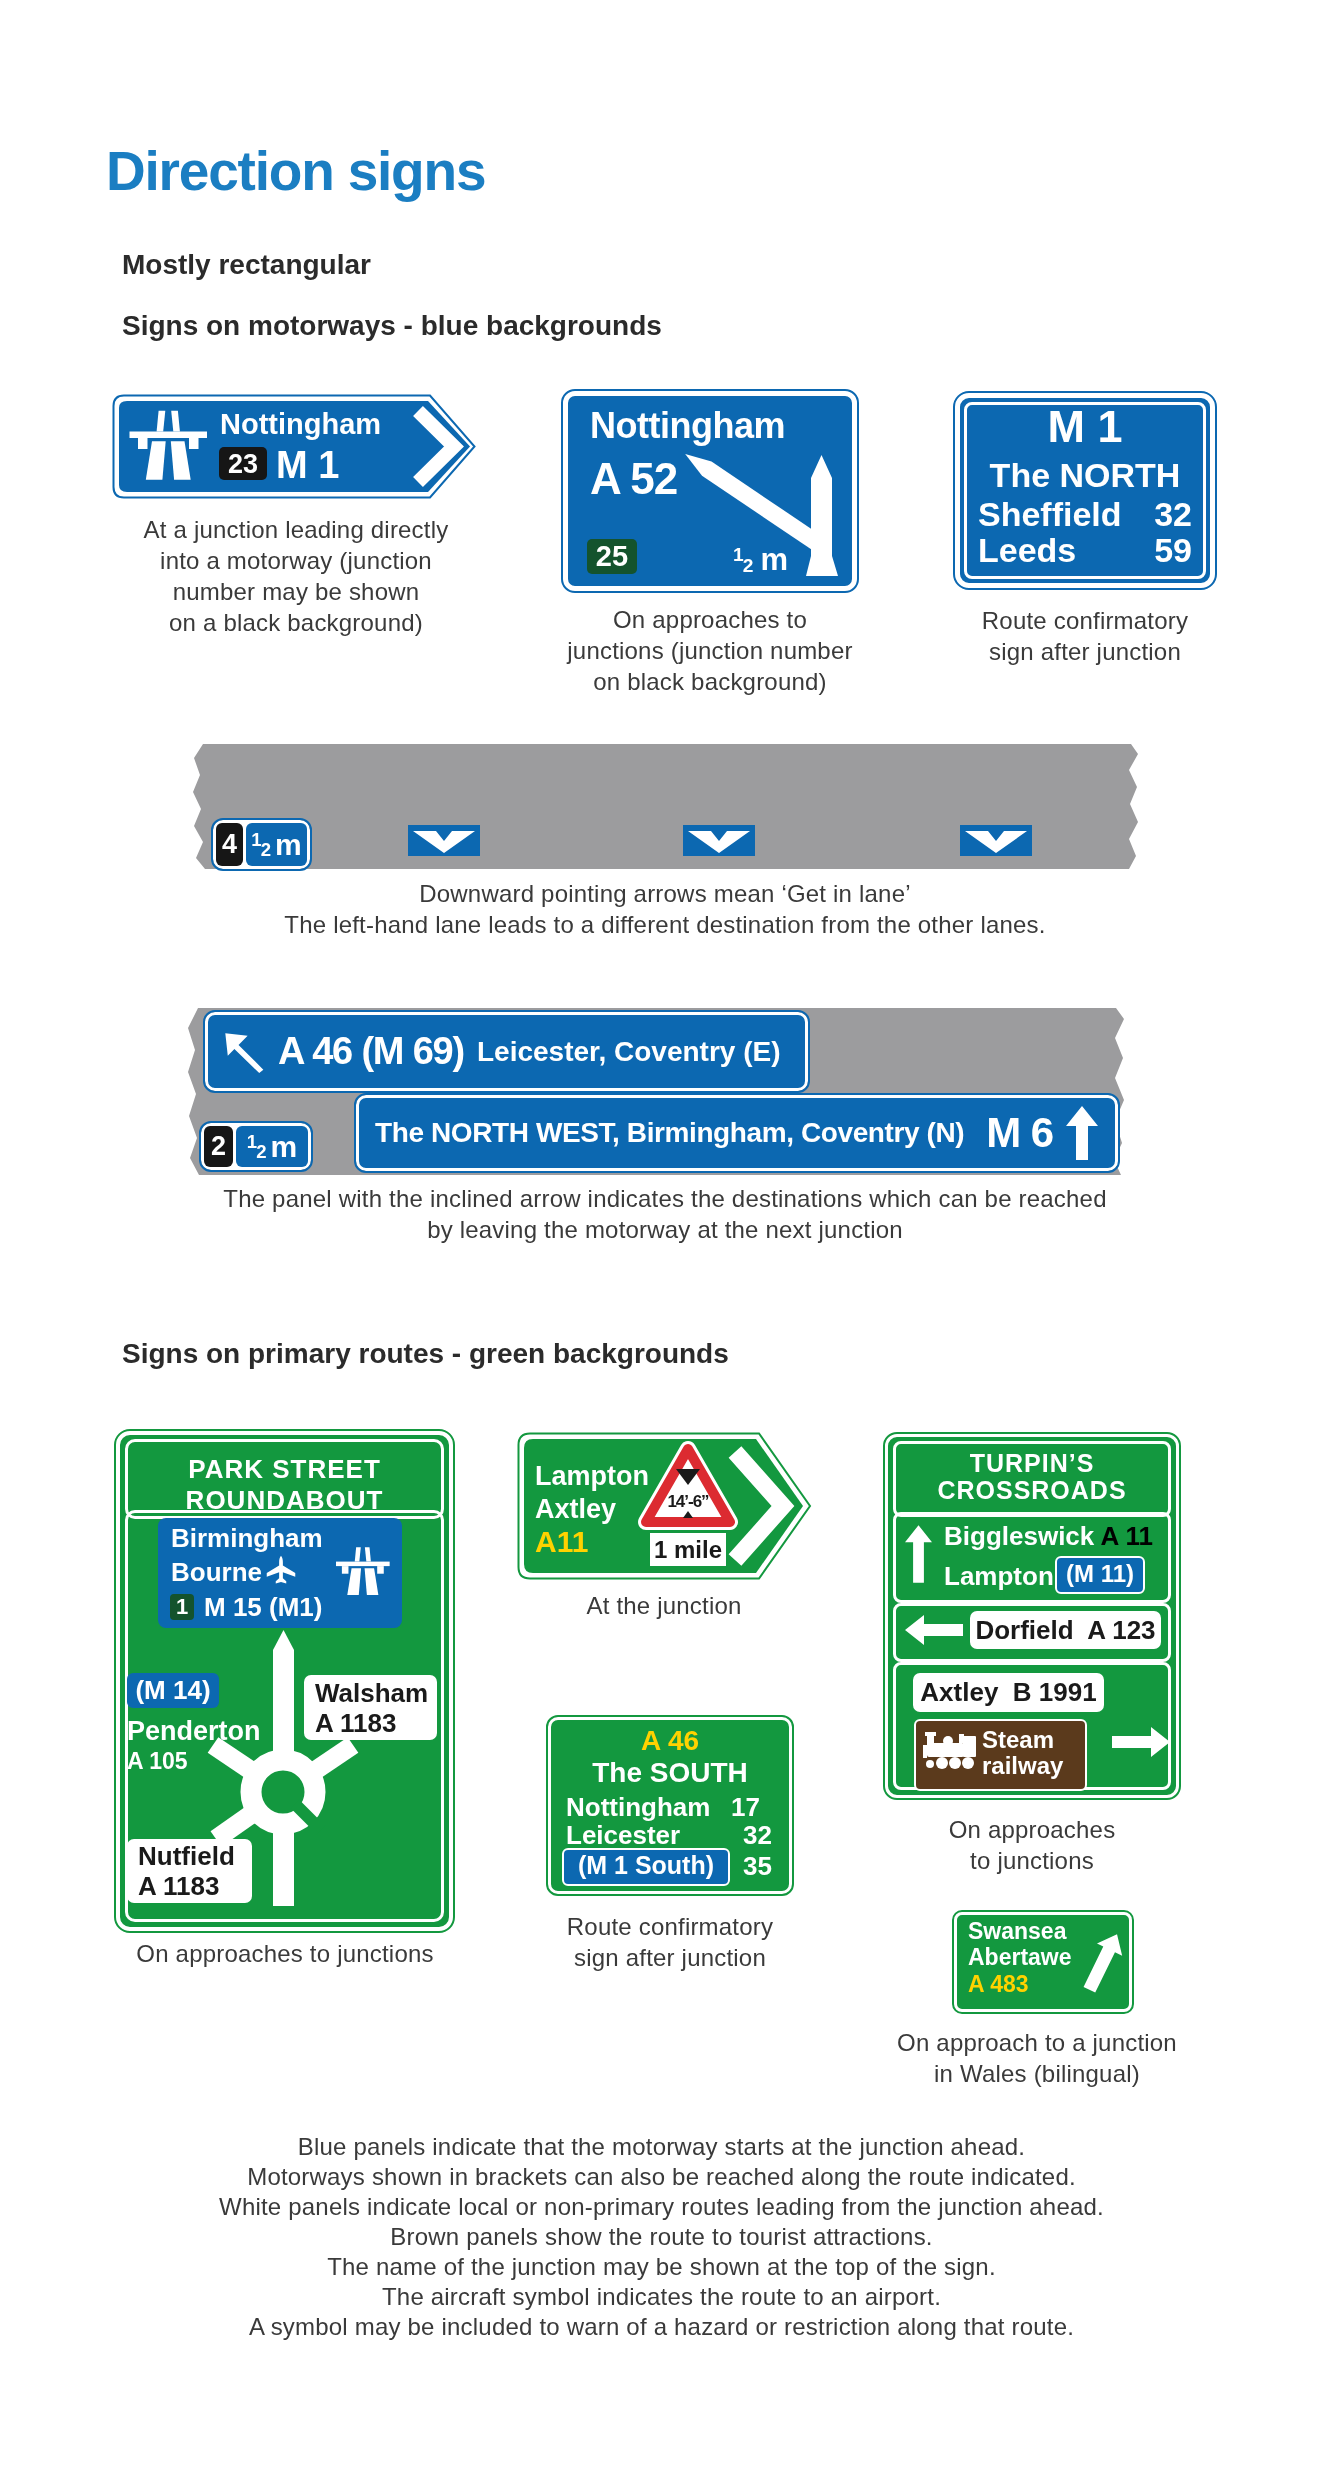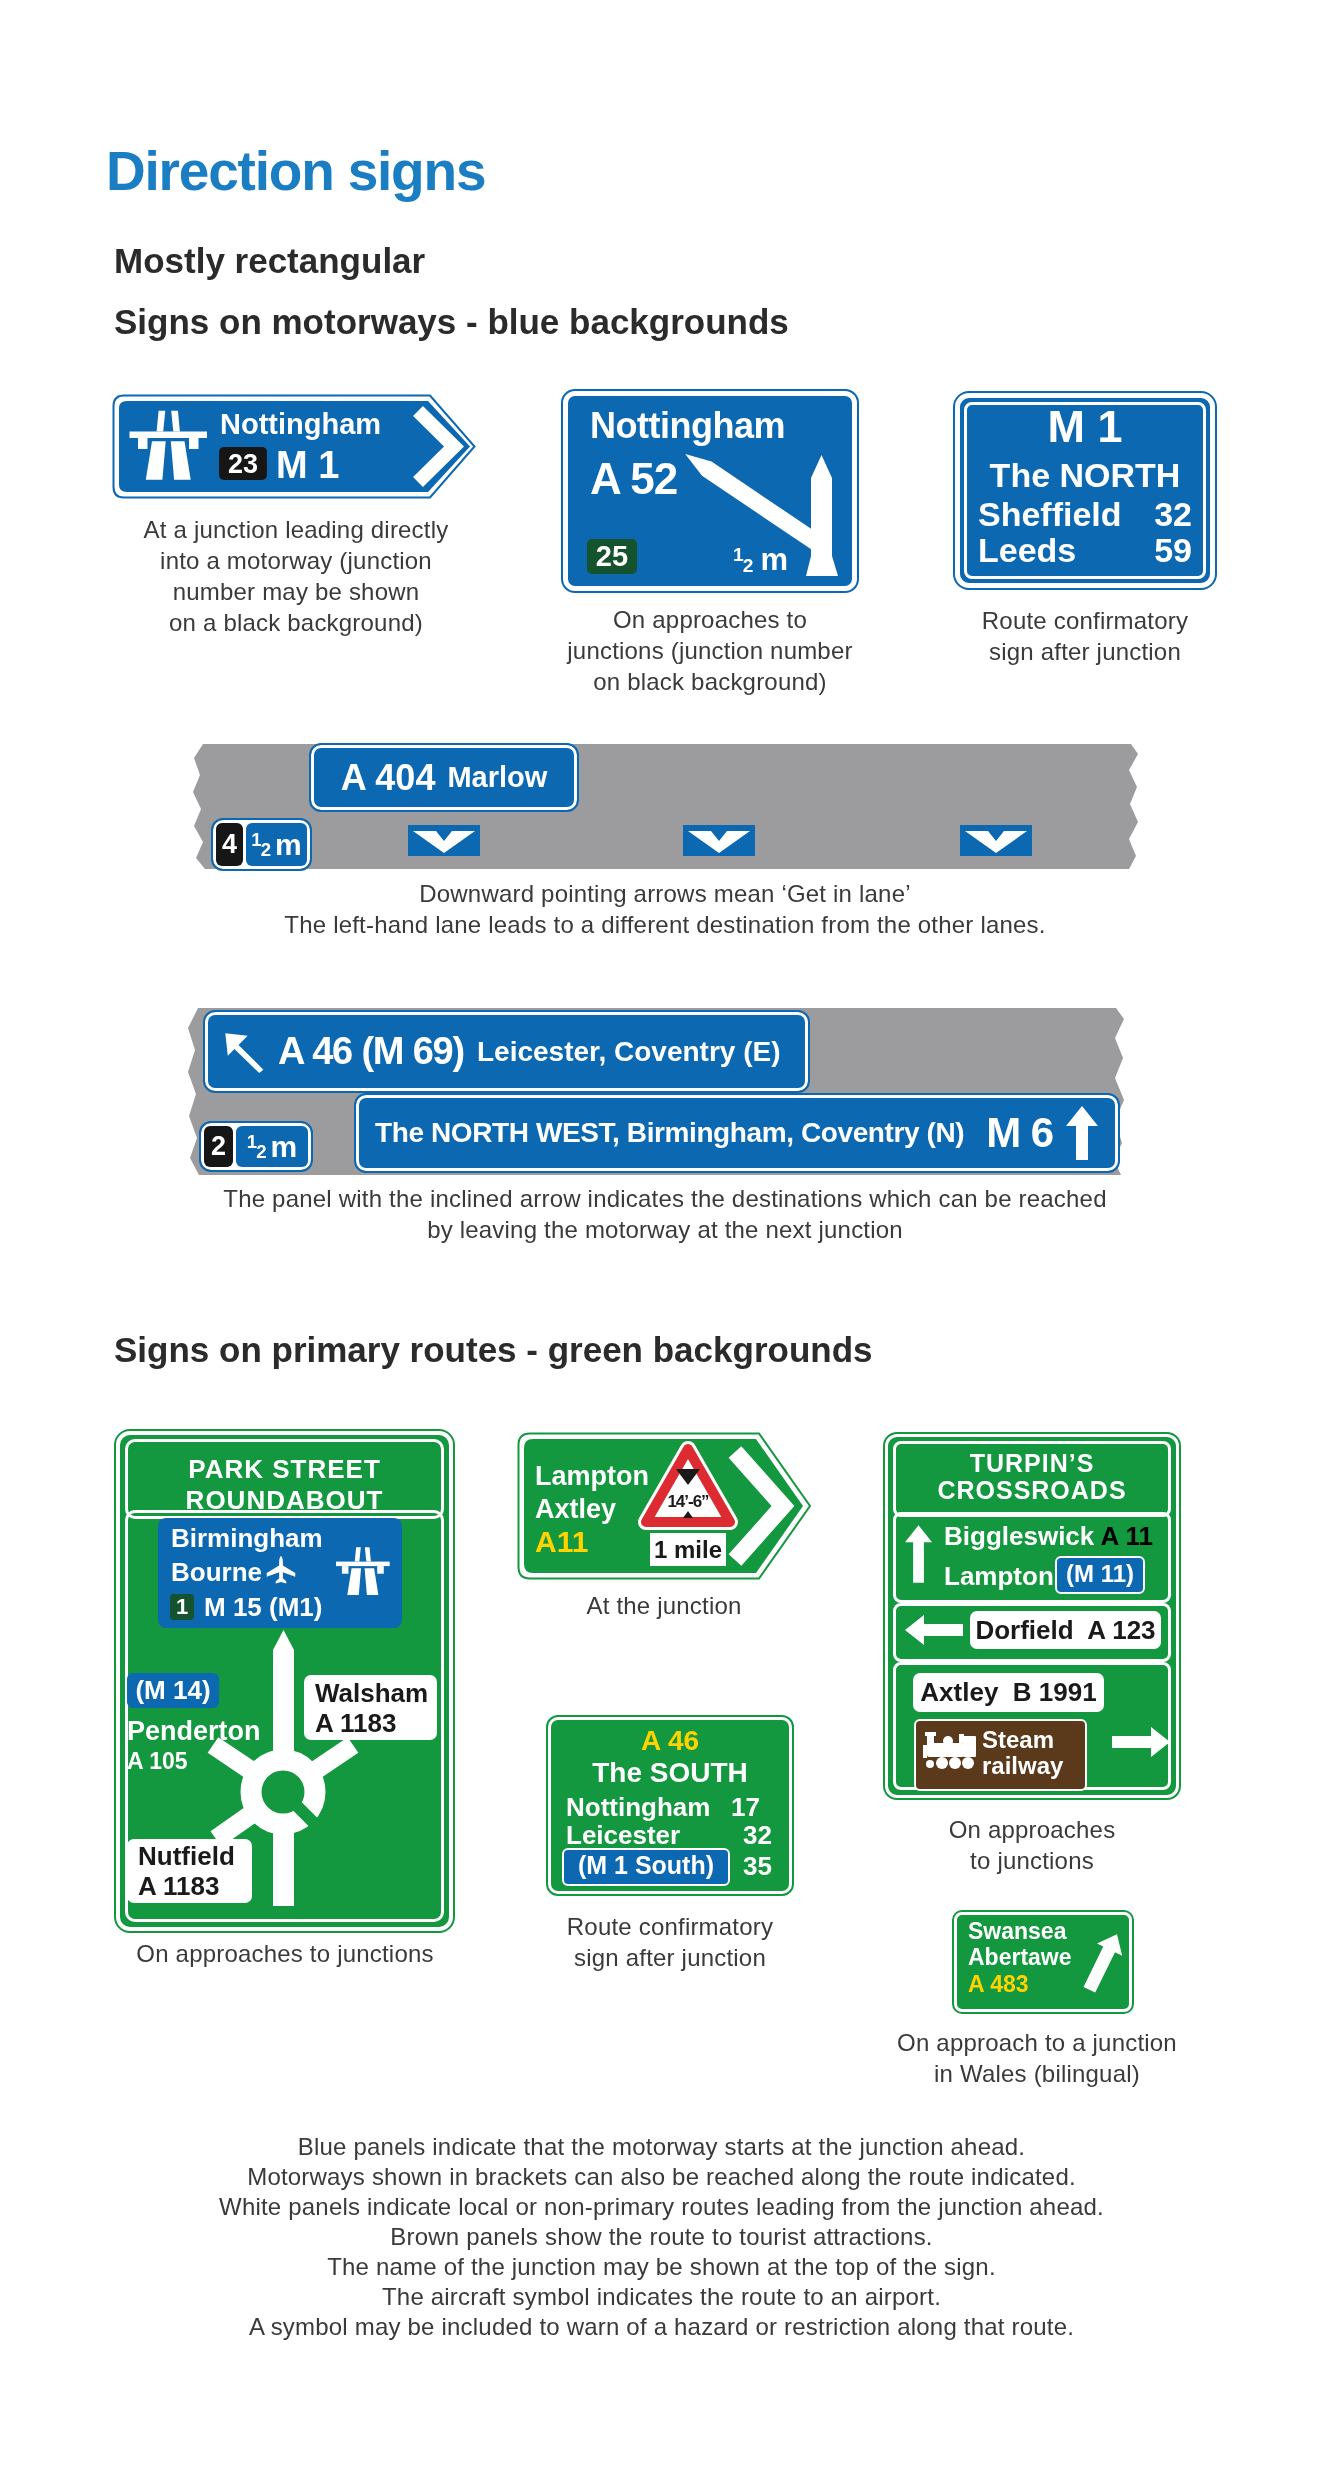--- a/index.html
+++ b/index.html
@@ -12,21 +12,21 @@
 .gsign{position:absolute;background:#13983f;border:3px solid #fff;border-radius:10px;
   outline:2px solid #13983f;color:#fff;font-weight:bold;box-sizing:border-box}
 .blk{background:#14532d;color:#fff;font-weight:bold;border-radius:5px;
   display:inline-flex;align-items:center;justify-content:center}
 .wpanel{position:absolute;background:#fff;color:#1a1a1a;font-weight:bold;border-radius:7px;
   display:flex;align-items:center;box-sizing:border-box}
 .half sup{font-size:62%;vertical-align:baseline;position:relative;top:-.45em}
 .half sub{font-size:62%;vertical-align:baseline;position:relative;top:.08em;left:-.05em}
 h1{position:absolute;left:106px;top:139px;margin:0;font-size:55px;color:#1b7ec2;
   letter-spacing:-1.2px;font-weight:bold}
-.h2{position:absolute;left:106px;margin:8px;font-size:35px;color:#2b2b2b;font-weight:bold}
+.h2{position:absolute;left:106px;margin:16px;font-size:28px;color:#2b2b2b;font-weight:bold}
 </style>
 </head>
 <body>
 <h1>Direction signs</h1>
 <div class="h2" style="top:233px">Mostly rectangular</div>
 <div class="h2" style="top:294px">Signs on motorways - blue backgrounds</div>
 
 <svg class="abs" style="left:112px;top:394px" width="364" height="105" viewBox="0 0 364 105">
   <path d="M12,1.5 H318 L362.5,52.5 L318,103.5 H12 Q1.5,103.5 1.5,93 V12 Q1.5,1.5 12,1.5 Z" fill="#fff" stroke="#0c68b1" stroke-width="2"></path>
   <path d="M15,7 H316 L358,52.5 L316,98 H15 Q7,98 7,91 V14 Q7,7 15,7 Z" fill="#0c68b1"></path>
@@ -75,25 +75,20 @@
   <div class="abs" style="left:18px;top:133px;font-size:34px">Leeds</div>
   <div class="abs" style="right:18px;top:133px;font-size:34px">59</div>
 </div>
 <div class="cap" style="left:915px;width:340px;top:605px">Route confirmatory<br>sign after junction</div>
 
 <div class="abs" style="left:193px;top:744px;width:945px;height:125px">
   <svg class="abs" style="left:0;top:0" width="945" height="125" viewBox="0 0 945 125">
     <path d="M10,0 L938,0 L945,10 L936,26 L944,43 L937,60 L945,78 L936,95 L943,112 L936,125
       L12,125 L3,114 L10,98 L1,82 L8,65 L0,48 L7,31 L1,14 Z" fill="#9c9c9e"></path>
   </svg>
-  <div class="bsign" style="left:118px;top:1px;width:266px;height:65px;display:flex;
-       align-items:center;justify-content:center;gap:12px">
-    <span style="font-size:36px">A 404</span>
-      <span style="font-size:29px">Marlow</span>
-  </div>
   <div class="abs" style="left:20px;top:76px;width:97px;height:49px;border-radius:10px;background:#fff;
        outline:2px solid #0c68b1;display:flex;align-items:stretch;gap:3px;padding:3px;box-sizing:border-box;
        color:#fff;font-weight:bold">
     <div style="width:27px;background:#161616;border-radius:6px;display:flex;align-items:center;justify-content:center;font-size:27px">4</div>
     <div style="flex:1;background:#0c68b1;border-radius:6px;display:flex;align-items:center;
          justify-content:center;font-size:30px"><span class="half"><sup>1</sup><sub>2</sub></span><span style="width:3px"></span>m</div>
   </div>
   <svg class="abs" style="left:215px;top:81px" width="72" height="31" viewBox="0 0 72 31">
     <rect width="72" height="31" fill="#0c68b1"></rect>
     <polygon points="5,6 28,6 36,16 44,6 67,6 36,28" fill="#fff"></polygon>

